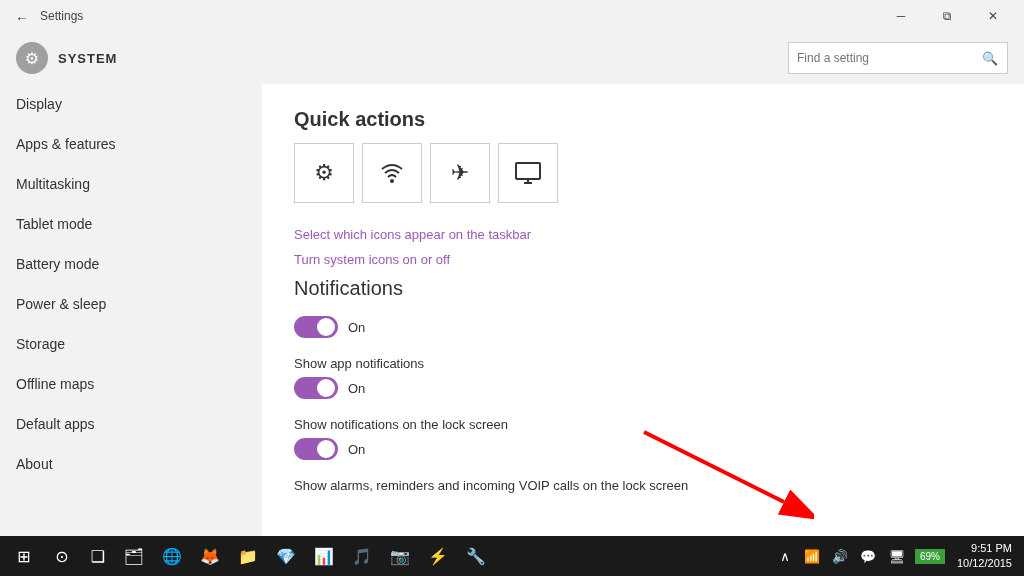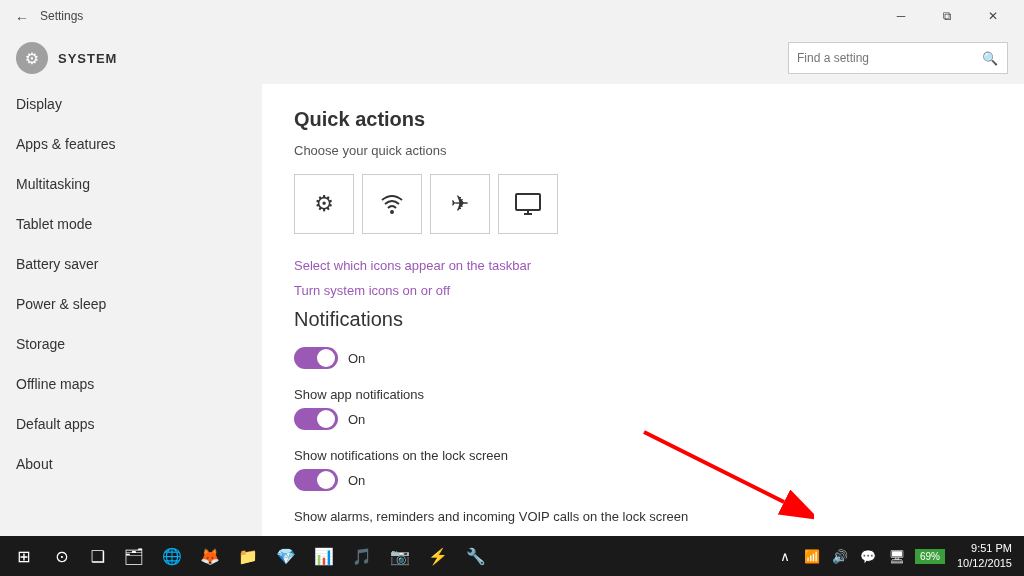--- a/index.html
+++ b/index.html
@@ -229,31 +229,30 @@
   </div>
 </div>
 
 <div class="main-layout">
 
   <div class="sidebar">
   <div class="sidebar-item">Display</div>
       <div class="sidebar-item">Apps &amp; features</div>
       <div class="sidebar-item">Multitasking</div>
       <div class="sidebar-item">Tablet mode</div>
-      <div class="sidebar-item">Battery saver</div>
+      <div class="sidebar-item">Battery mode</div>
       <div class="sidebar-item">Power &amp; sleep</div>
       <div class="sidebar-item">Storage</div>
       <div class="sidebar-item">Offline maps</div>
       <div class="sidebar-item">Default apps</div>
       <div class="sidebar-item">About</div>
     </div>
 
   <div class="content">
     <div class="section-title">Quick actions</div>
-    <div class="section-subtitle">Choose your quick actions</div>
 
     <div class="quick-actions-grid">
       <div class="quick-action-btn">⚙</div>
       <div class="quick-action-btn">
         <svg width="28" height="28" viewBox="0 0 28 28" fill="none" xmlns="http://www.w3.org/2000/svg">
           <path d="M4 10 Q14 2 24 10" stroke="#333" stroke-width="2" fill="none"></path>
           <path d="M7 14 Q14 8 21 14" stroke="#333" stroke-width="2" fill="none"></path>
           <path d="M10 18 Q14 14 18 18" stroke="#333" stroke-width="2" fill="none"></path>
           <circle cx="14" cy="22" r="2" fill="#333"></circle>
         </svg>

